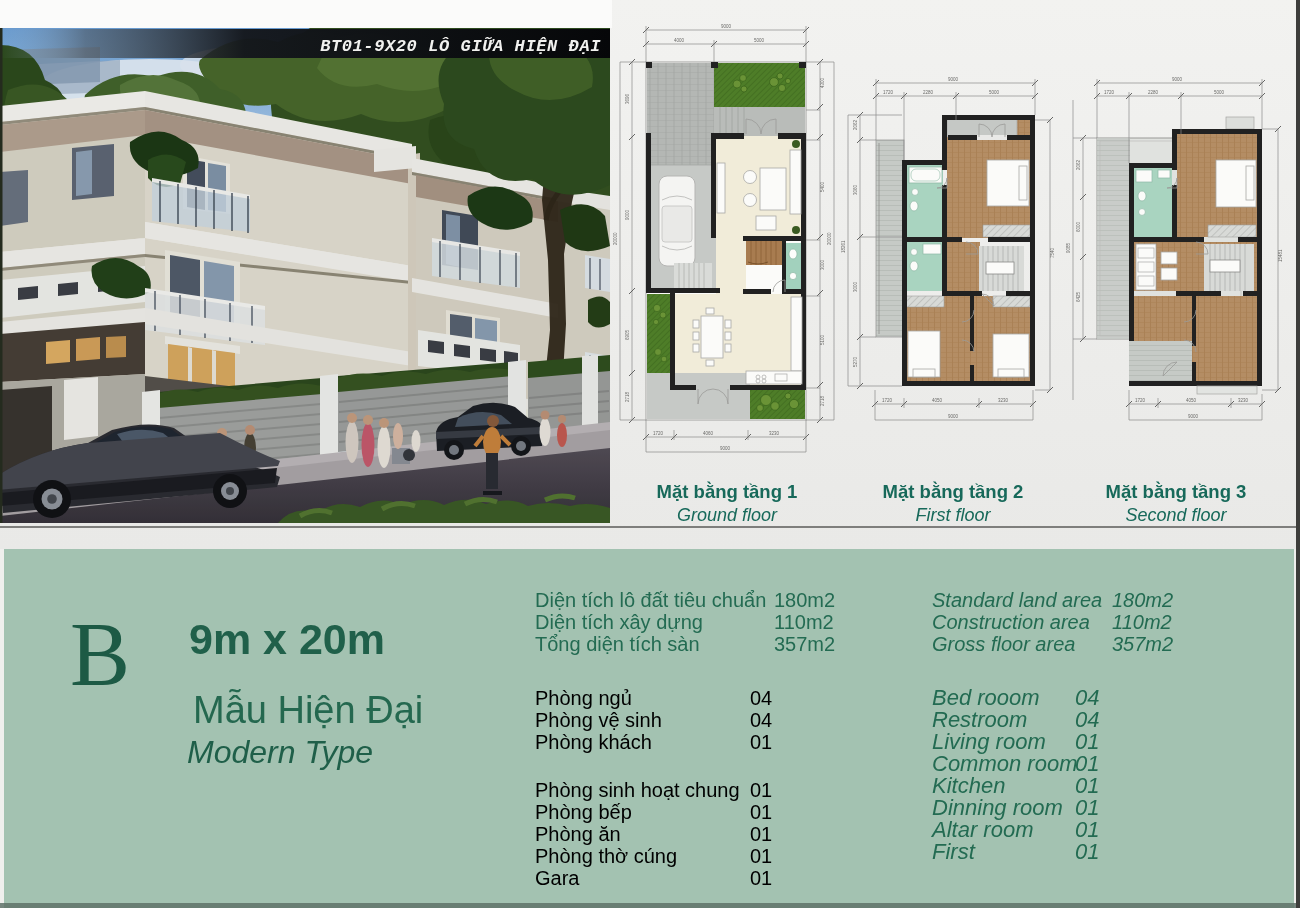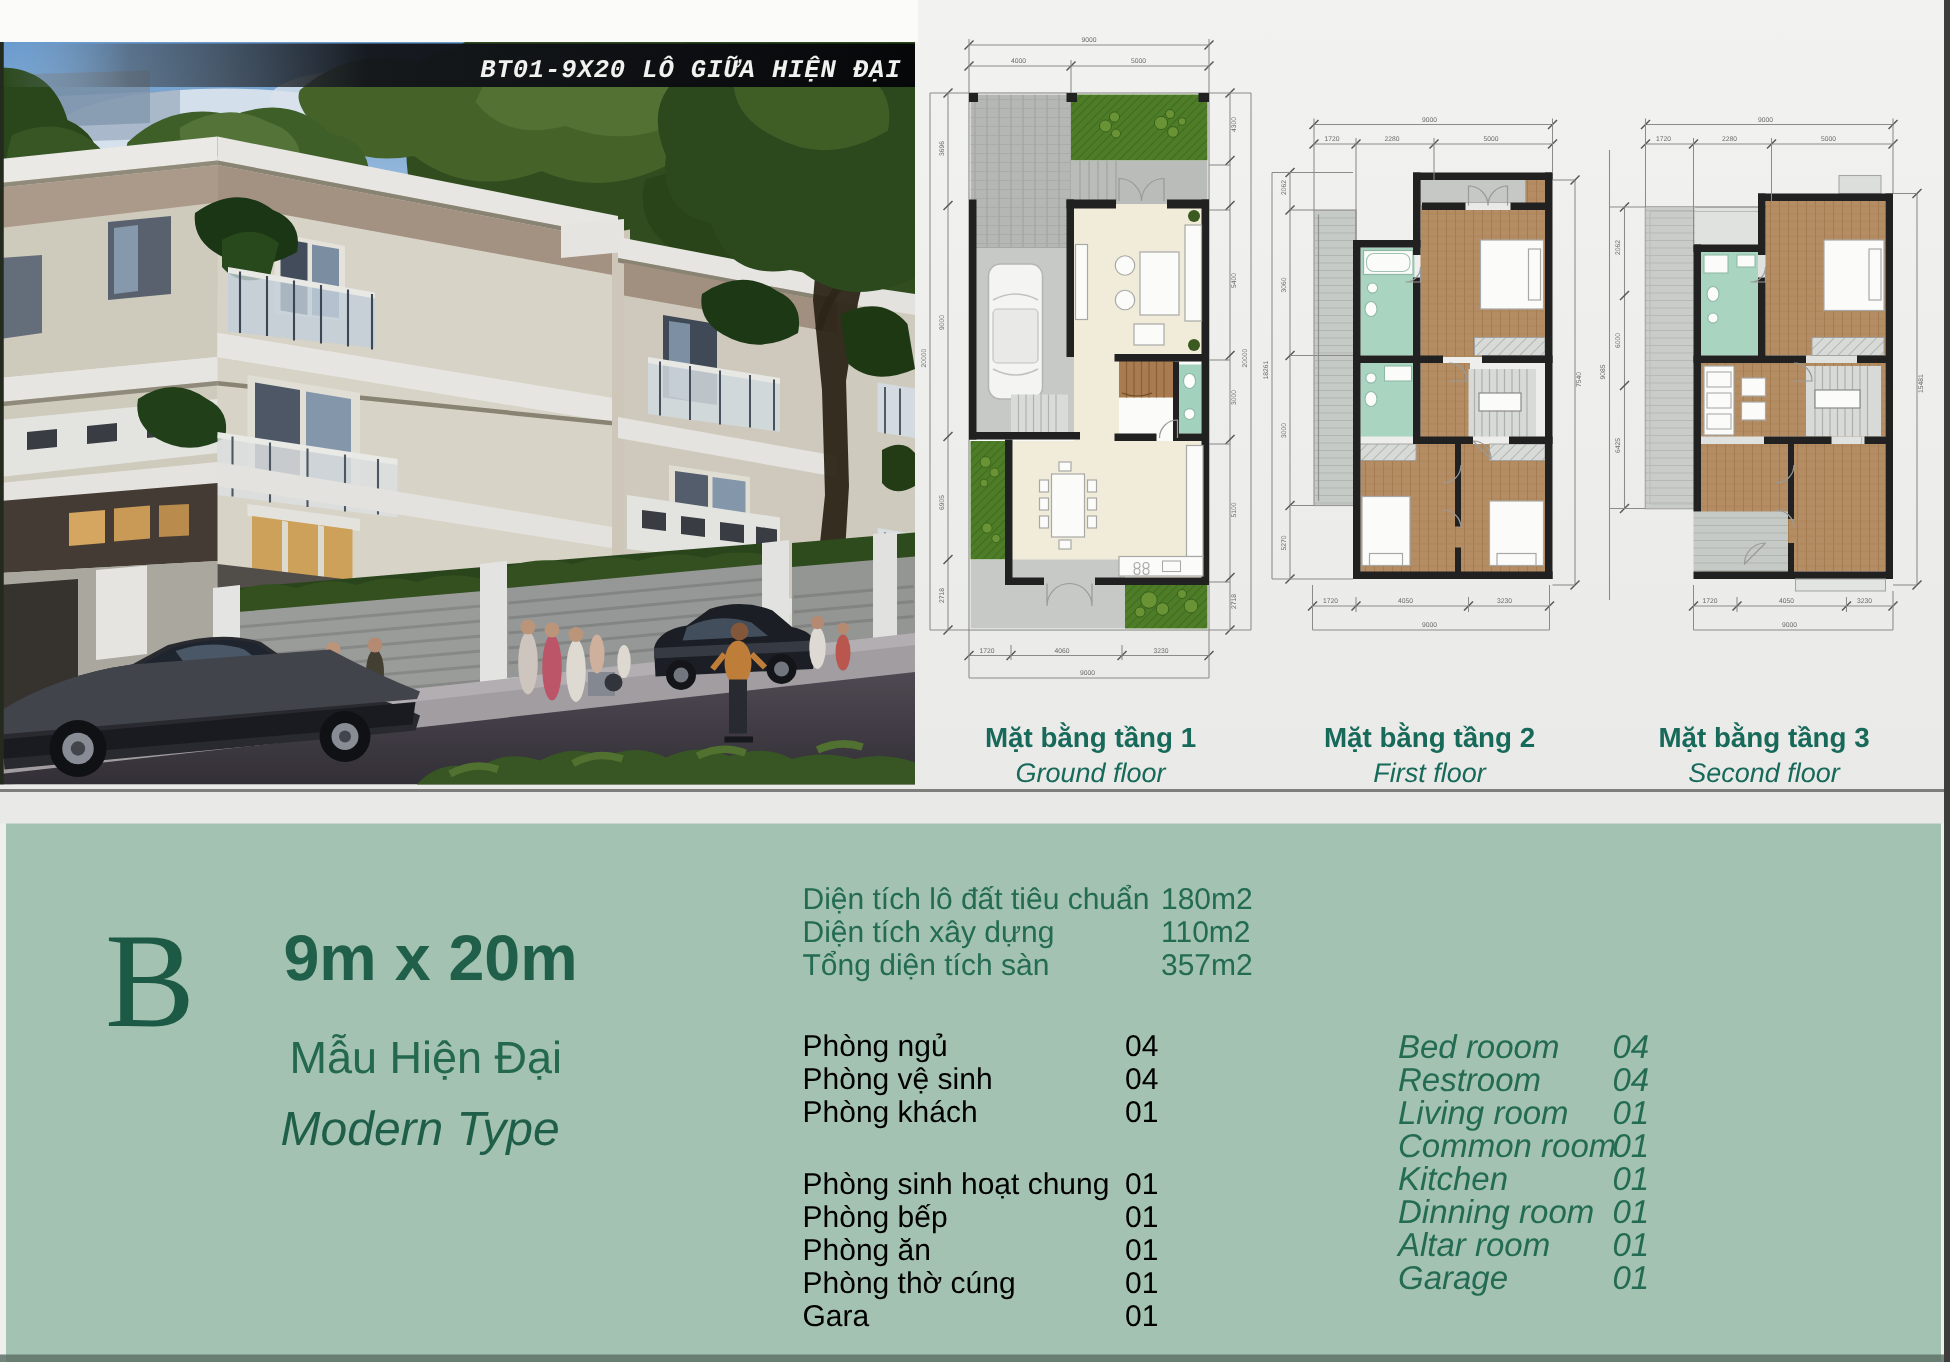--- a/index.html
+++ b/index.html
@@ -899,49 +899,54 @@
 </div>
 
 <div class="abs" style="left:0;top:526px;width:1300px;height:2px;background:#5a5a58;opacity:.75;"></div>
 
 <div class="abs" style="left:4px;top:549px;width:1290px;height:359px;background:#a3c2b1;" id="panel">
 
   <div class="abs" style="left:66px;top:54px;font-family:'Liberation Serif',serif;font-size:90px;color:#1d5a45;">B</div>
 
   <div class="abs" style="left:185px;top:66px;font-size:43px;font-weight:bold;color:#20604a;">9m x 20m</div>
 
-  <div class="abs" style="left:189px;top:140px;font-size:30px;color:#24684f;">Mẫu Hiện Đại</div>
+  <div class="abs" style="left:189px;top:140px;font-size:38px;color:#24684f;">Mẫu Hiện Đại</div>
 
   <div class="abs" style="left:183px;top:185px;font-size:32px;font-style:italic;color:#1f5f49;">Modern Type</div>
 
   <div class="abs" style="left:531px;top:40px;font-size:20px;line-height:22px;color:#236b52;white-space:nowrap;">
     <div><span style="display:inline-block;width:239px;">Diện tích lô đất tiêu chuẩn</span><span>180m2</span></div>
     <div><span style="display:inline-block;width:239px;">Diện tích xây dựng</span><span>110m2</span></div>
     <div><span style="display:inline-block;width:239px;">Tổng diện tích sàn</span><span>357m2</span></div>
   </div>
 
   <div class="abs" style="left:531px;top:138px;font-size:20px;line-height:22px;color:#000000;white-space:nowrap;">
     <div><span style="display:inline-block;width:215px;">Phòng ngủ</span><span>04</span></div>
     <div><span style="display:inline-block;width:215px;">Phòng vệ sinh</span><span>04</span></div>
     <div><span style="display:inline-block;width:215px;">Phòng khách</span><span>01</span></div>
     <div><span style="display:inline-block;width:215px;margin-top:26px;">Phòng sinh hoạt chung</span><span>01</span></div>
     <div><span style="display:inline-block;width:215px;">Phòng bếp</span><span>01</span></div>
     <div><span style="display:inline-block;width:215px;">Phòng ăn</span><span>01</span></div>
     <div><span style="display:inline-block;width:215px;">Phòng thờ cúng</span><span>01</span></div>
     <div><span style="display:inline-block;width:215px;">Gara</span><span>01</span></div>
   </div>
 
+  <div class="abs" style="left:928px;top:40px;font-size:20px;line-height:22px;font-style:italic;color:#236b52;white-space:nowrap;">
+    <div><span style="display:inline-block;width:180px;">Standard land area</span><span>180m2</span></div>
+    <div><span style="display:inline-block;width:180px;">Construction area</span><span>110m2</span></div>
+    <div><span style="display:inline-block;width:180px;">Gross floor area</span><span>357m2</span></div>
+  </div>
 
   <div class="abs" style="left:928px;top:138px;font-size:22px;line-height:22px;font-style:italic;color:#236b52;white-space:nowrap;">
     <div><span style="display:inline-block;width:143px;">Bed rooom</span><span>04</span></div>
     <div><span style="display:inline-block;width:143px;">Restroom</span><span>04</span></div>
     <div><span style="display:inline-block;width:143px;">Living room</span><span>01</span></div>
     <div><span style="display:inline-block;width:143px;">Common room</span><span>01</span></div>
     <div><span style="display:inline-block;width:143px;">Kitchen</span><span>01</span></div>
     <div><span style="display:inline-block;width:143px;">Dinning room</span><span>01</span></div>
     <div><span style="display:inline-block;width:143px;">Altar room</span><span>01</span></div>
-    <div><span style="display:inline-block;width:143px;">Garage</span><span>01</span></div>
+    <div><span style="display:inline-block;width:143px;">First</span><span>01</span></div>
   </div>
 </div>
 
 <div class="abs" style="left:0;top:903px;width:1300px;height:5px;background:#5f7268;opacity:0.85;"></div>
 
 <div class="abs" style="left:1296px;top:0;width:4px;height:908px;background:#3d3d3b;"></div>
 
 </body></html>

